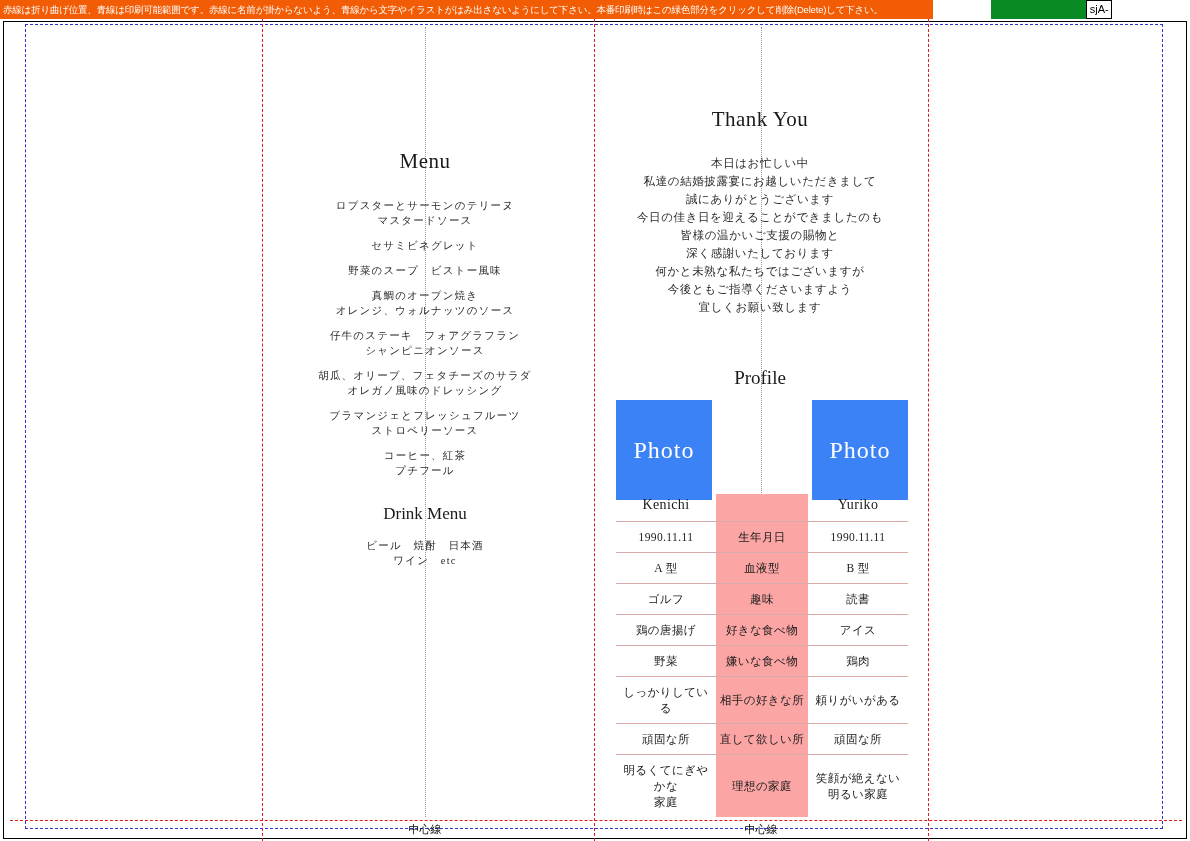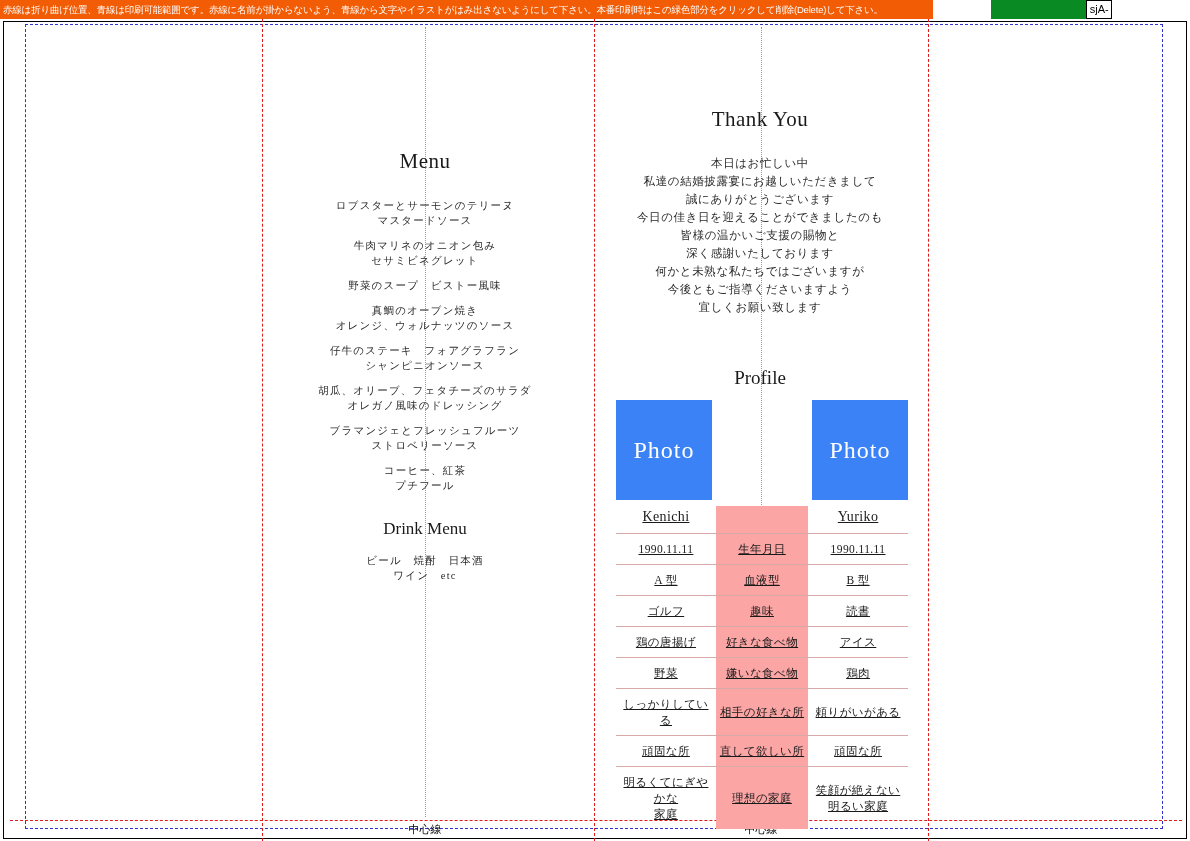--- a/index.html
+++ b/index.html
@@ -184,25 +184,24 @@
     letter-spacing: 1px;
     display: flex;
     align-items: center;
     justify-content: center;
   }
   .photo-left  { left: 616px; }
   .photo-right { left: 812px; }
 
   .profile-table {
     position: absolute;
-    left: 616px; top: 487px;
+    left: 616px; top: 475px;
     width: 292px;
     border-collapse: collapse;
     font-size: 11.5px;
-    text-decoration: underline;
   }
   .profile-table td {
     text-align: center;
     padding: 7px 2px 7px;
     border-bottom: 1px solid #d8a9a9;
     line-height: 16px;
     letter-spacing: 0.4px;
   }
   .profile-table tr:last-child td { border-bottom: none; }
   .col-label { background: #fca5a5; width: 94px; }
@@ -236,21 +235,20 @@
   <div class="center-label" style="left:761px; top:803px;">中心線</div>
 
   <div class="menu-panel">
     <div class="panel-title">Menu</div>
     <div id="menu-items">
         <div class="menu-item">
           <div>ロブスターとサーモンのテリーヌ</div>
           <div>マスタードソース</div>
         </div>
         <div class="menu-item">
-          <div>牛肉マリネのオニオン包み</div>
           <div>セサミビネグレット</div>
         </div>
         <div class="menu-item">
           <div>野菜のスープ　ビストー風味</div>
         </div>
         <div class="menu-item">
           <div>真鯛のオーブン焼き</div>
           <div>オレンジ、ウォルナッツのソース</div>
         </div>
         <div class="menu-item">

